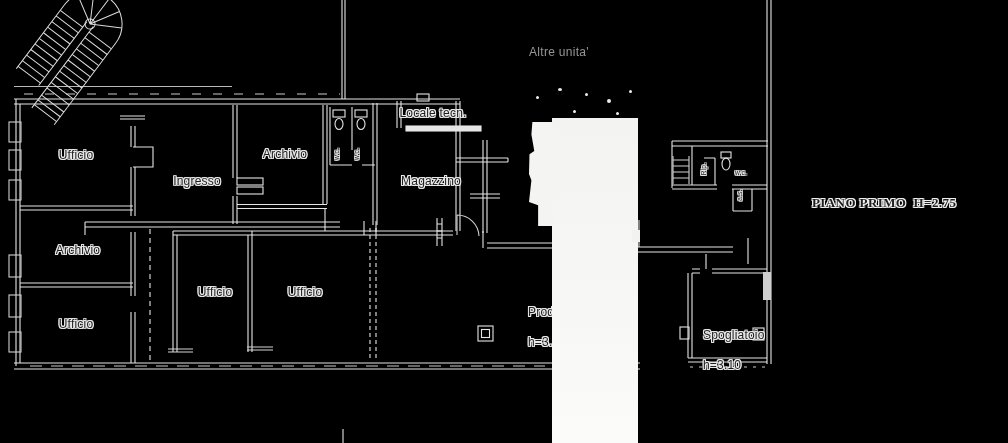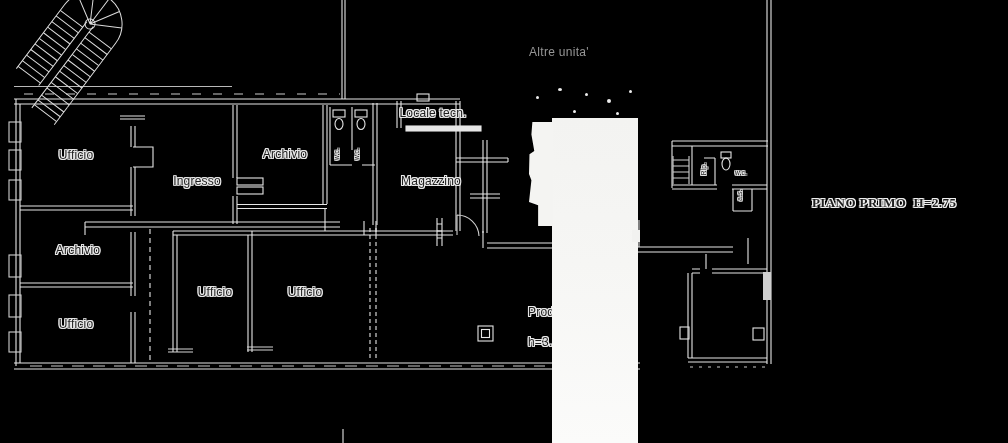--- a/index.html
+++ b/index.html
@@ -148,20 +148,24 @@
   <div class="lbl c" style="left:76px;top:319px">Ufficio</div>
   <div class="lbl c" style="left:215px;top:287px">Ufficio</div>
   <div class="lbl c" style="left:305px;top:287px">Ufficio</div>
   <div class="lbl twoline" style="left:528px;top:287px">
     <span>Produzione</span>
     <span>h=3.00</span>
   </div>
   <div class="lbl v small" style="left:704px;top:169px">Rip.</div>
   <div class="lbl small" style="left:735px;top:168px">w.c.</div>
   <div class="lbl v small" style="left:740px;top:195px">a.s.</div>
+  <div class="lbl twoline" style="left:703px;top:310px">
+    <span>Spogliatoio</span>
+    <span>h=3.10</span>
+  </div>
   <div class="lbl note" style="left:529px;top:47px">Altre unita'</div>
   <div class="lbl title" style="left:812px;top:198px">PIANO PRIMO  H=2.75</div>
 
   <div class="whiteout band"></div>
   <div class="whiteout blob"></div>
   <div class="whiteout chip" style="left:632px;top:230px;width:8px;height:12px"></div>
   <div class="speck" style="left:536px;top:96px;width:3px;height:3px"></div>
   <div class="speck" style="left:558px;top:88px;width:4px;height:3px"></div>
   <div class="speck" style="left:585px;top:93px;width:3px;height:3px"></div>
   <div class="speck" style="left:607px;top:99px;width:4px;height:4px"></div>

